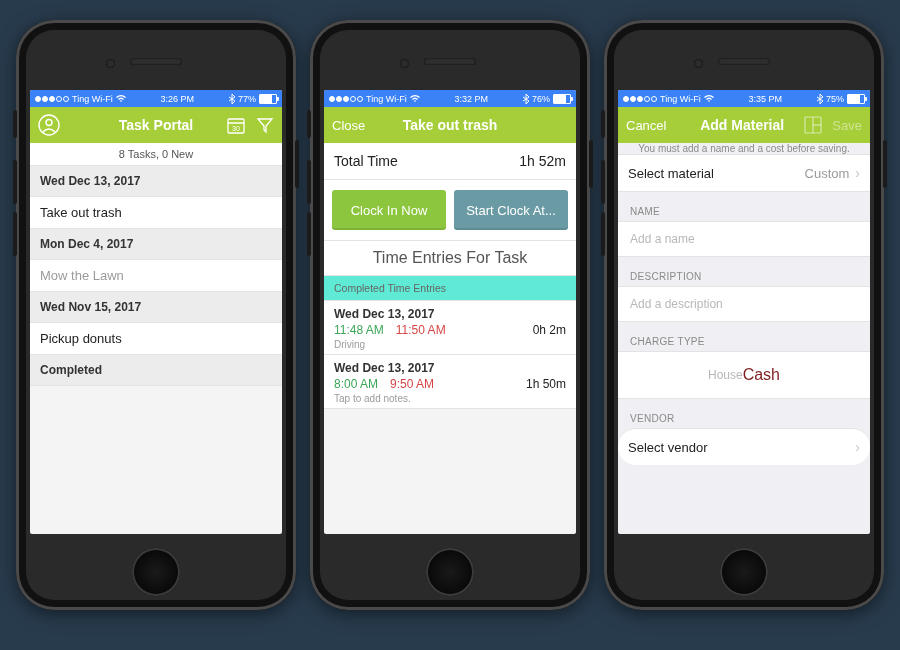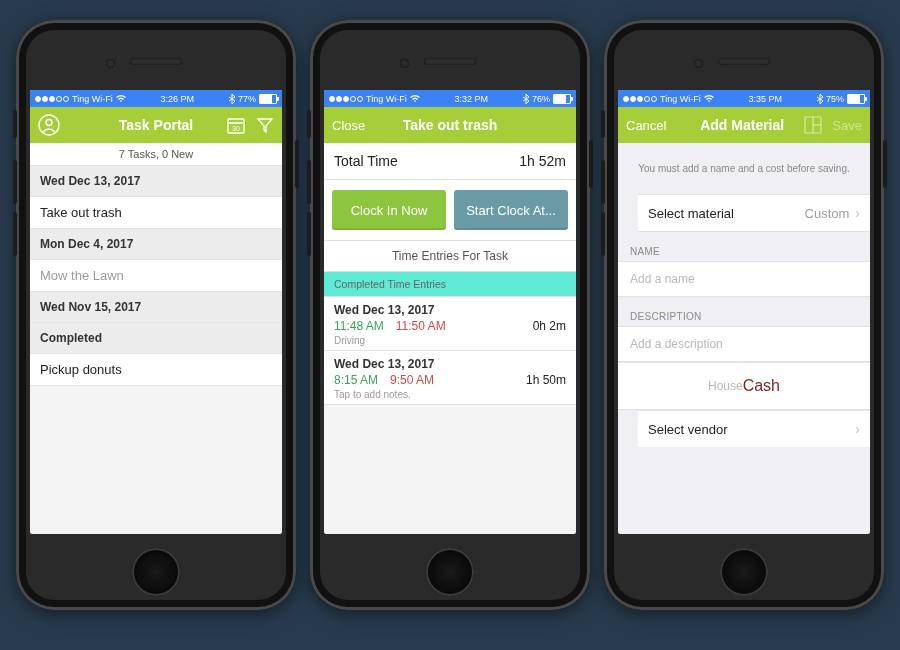--- a/index.html
+++ b/index.html
@@ -44,32 +44,32 @@
   .row.section{background:#ececec;font-weight:600;font-size:12px;color:#333;}
   .row.greyed{color:#9b9b9b;}
   .row.greenlink{color:#8fb92e;}
   .countbar{background:#fff;text-align:center;font-size:11px;color:#555;padding:5px 0;border-bottom:1px solid #e3e3e3;}
   
   .totalrow{background:#fff;border-bottom:1px solid #e3e3e3;padding:10px;display:flex;justify-content:space-between;font-size:14px;}
   .btnrow{display:flex;gap:8px;padding:10px 8px;background:#fff;border-bottom:1px solid #e3e3e3;}
   .bigbtn{flex:1;height:40px;border-radius:3px;color:#fff;display:flex;align-items:center;justify-content:center;font-size:13px;white-space:nowrap;overflow:hidden;text-overflow:ellipsis;padding:0 4px;}
   .bigbtn.green{background:#8cc63e;box-shadow:inset 0 -2px 0 rgba(0,0,0,.1);}
   .bigbtn.teal{background:#6a9ba4;box-shadow:inset 0 -2px 0 rgba(0,0,0,.1);}
-  .subhead{text-align:center;font-size:12px;color:#555;padding:8px 0;background:#fff;border-bottom:1px solid #e3e3e3;}
+  .subhead{text-align:center;font-size:16px;color:#555;padding:8px 0;background:#fff;border-bottom:1px solid #e3e3e3;}
   .subheadgrey{background:#5eead4;font-size:10.5px;color:#666;padding:6px 10px;border-bottom:1px solid #e3e3e3;}
   .entry{background:#fff;border-bottom:1px solid #e3e3e3;padding:6px 10px 4px;}
   .entry .edate{font-size:12px;font-weight:600;color:#333;margin-bottom:2px;}
   .entry .eline{display:flex;justify-content:space-between;font-size:12px;}
   .entry .times{display:flex;gap:12px;}
   .entry .tin{color:#3aa657;}
   .entry .tout{color:#d64545;}
   .entry .enote{font-size:10px;color:#9b9b9b;margin-top:2px;}
   
-  .hint{font-size:10px;color:#8a8a8a;text-align:center;padding:20px 8px;}
-  .selrow{background:#fff;border-top:1px solid #e3e3e3;border-bottom:1px solid #e3e3e3;padding:10px;display:flex;align-items:center;font-size:13px;margin-left:20px;}
+  .hint{font-size:10px;color:#8a8a8a;text-align:center;padding:0 8px;}
+  .selrow{background:#fff;border-top:1px solid #e3e3e3;border-bottom:1px solid #e3e3e3;padding:10px;display:flex;align-items:center;font-size:13px;}
   .selrow .selval{margin-left:auto;color:#9b9b9b;}
   .selrow .chev{margin-left:6px;color:#c6c6c6;font-size:14px;}
   .formlabel{font-size:10px;color:#8a8a8a;padding:14px 12px 4px;letter-spacing:.3px;}
   .forminput{background:#fff;border-top:1px solid #e3e3e3;border-bottom:1px solid #e3e3e3;padding:10px 12px;font-size:12px;color:#b8b8b8;}
   .pickerbox{background:#fff;border-top:1px solid #e3e3e3;border-bottom:1px solid #e3e3e3;height:46px;display:flex;flex-direction:row;align-items:center;justify-content:center;}
   .pk-dim{color:#b8b8b8;font-size:12px;line-height:1;}
   .pk-sel{font-size:16px;color:#7f1d1d;line-height:1.2;}
 </style>
 </head>
 <body>
@@ -132,29 +132,29 @@
                 <text x="10" y="15.5" font-size="7" fill="#fff" text-anchor="middle">30</text>
               </svg>
             </span>
           <span class="ico">
               <svg width="18" height="18" viewBox="0 0 18 18">
                 <path d="M2 3H16L10 10V16L8 14V10Z" fill="none" stroke="#fff" stroke-width="1.3"></path>
               </svg>
             </span>
         </div>
       </div>
-      <div class="countbar">7 Tasks, 0 New</div>
+      <div class="countbar">8 Tasks, 0 New</div>
       <div id="p1list">
           <div class="row section">Wed Dec 13, 2017</div>
           <div class="row">Take out trash</div>
           <div class="row section">Mon Dec 4, 2017</div>
           <div class="row greyed">Mow the Lawn</div>
           <div class="row section">Wed Nov 15, 2017</div>
+          <div class="row">Pickup donuts</div>
           <div class="row section">Completed</div>
-          <div class="row">Pickup donuts</div>
         </div>
     </div>
     <div class="homebtn"></div>
   </div>
 
   <div class="phone p2">
     <div class="sidebtn sb1"></div>
       <div class="sidebtn sb2"></div>
       <div class="sidebtn sb3"></div>
       <div class="sidebtn sb4"></div>
@@ -216,21 +216,21 @@
                 <span class="tout">11:50 AM</span>
               </span>
               <span>0h 2m</span>
             </div>
             <div class="enote">Driving</div>
           </div>
           <div class="entry">
             <div class="edate">Wed Dec 13, 2017</div>
             <div class="eline">
               <span class="times">
-                <span class="tin">8:15 AM</span>
+                <span class="tin">8:00 AM</span>
                 <span class="tout">9:50 AM</span>
               </span>
               <span>1h 50m</span>
             </div>
             <div class="enote">Tap to add notes.</div>
           </div>
         </div>
     </div>
     <div class="homebtn"></div>
   </div>
@@ -291,25 +291,27 @@
       <div class="hint">You must add a name and a cost before saving.</div>
       <div class="selrow">
         <span>Select material</span>
         <span class="selval">Custom</span>
         <span class="chev">›</span>
       </div>
       <div class="formlabel">NAME</div>
       <div class="forminput">Add a name</div>
       <div class="formlabel">DESCRIPTION</div>
       <div class="forminput">Add a description</div>
+      <div class="formlabel">CHARGE TYPE</div>
       <div class="pickerbox">
         <div class="pk-dim">House</div>
         <div class="pk-sel">Cash</div>
       </div>
-      <div class="selrow" style="border-bottom:none;">
+      <div class="formlabel">VENDOR</div>
+      <div class="selrow" style="border-bottom:none;border-radius:18px;">
         <span>Select vendor</span>
         <span class="chev" style="margin-left:auto;">›</span>
       </div>
     </div>
     <div class="homebtn"></div>
   </div>
 
 </div>
 
 </body></html>

